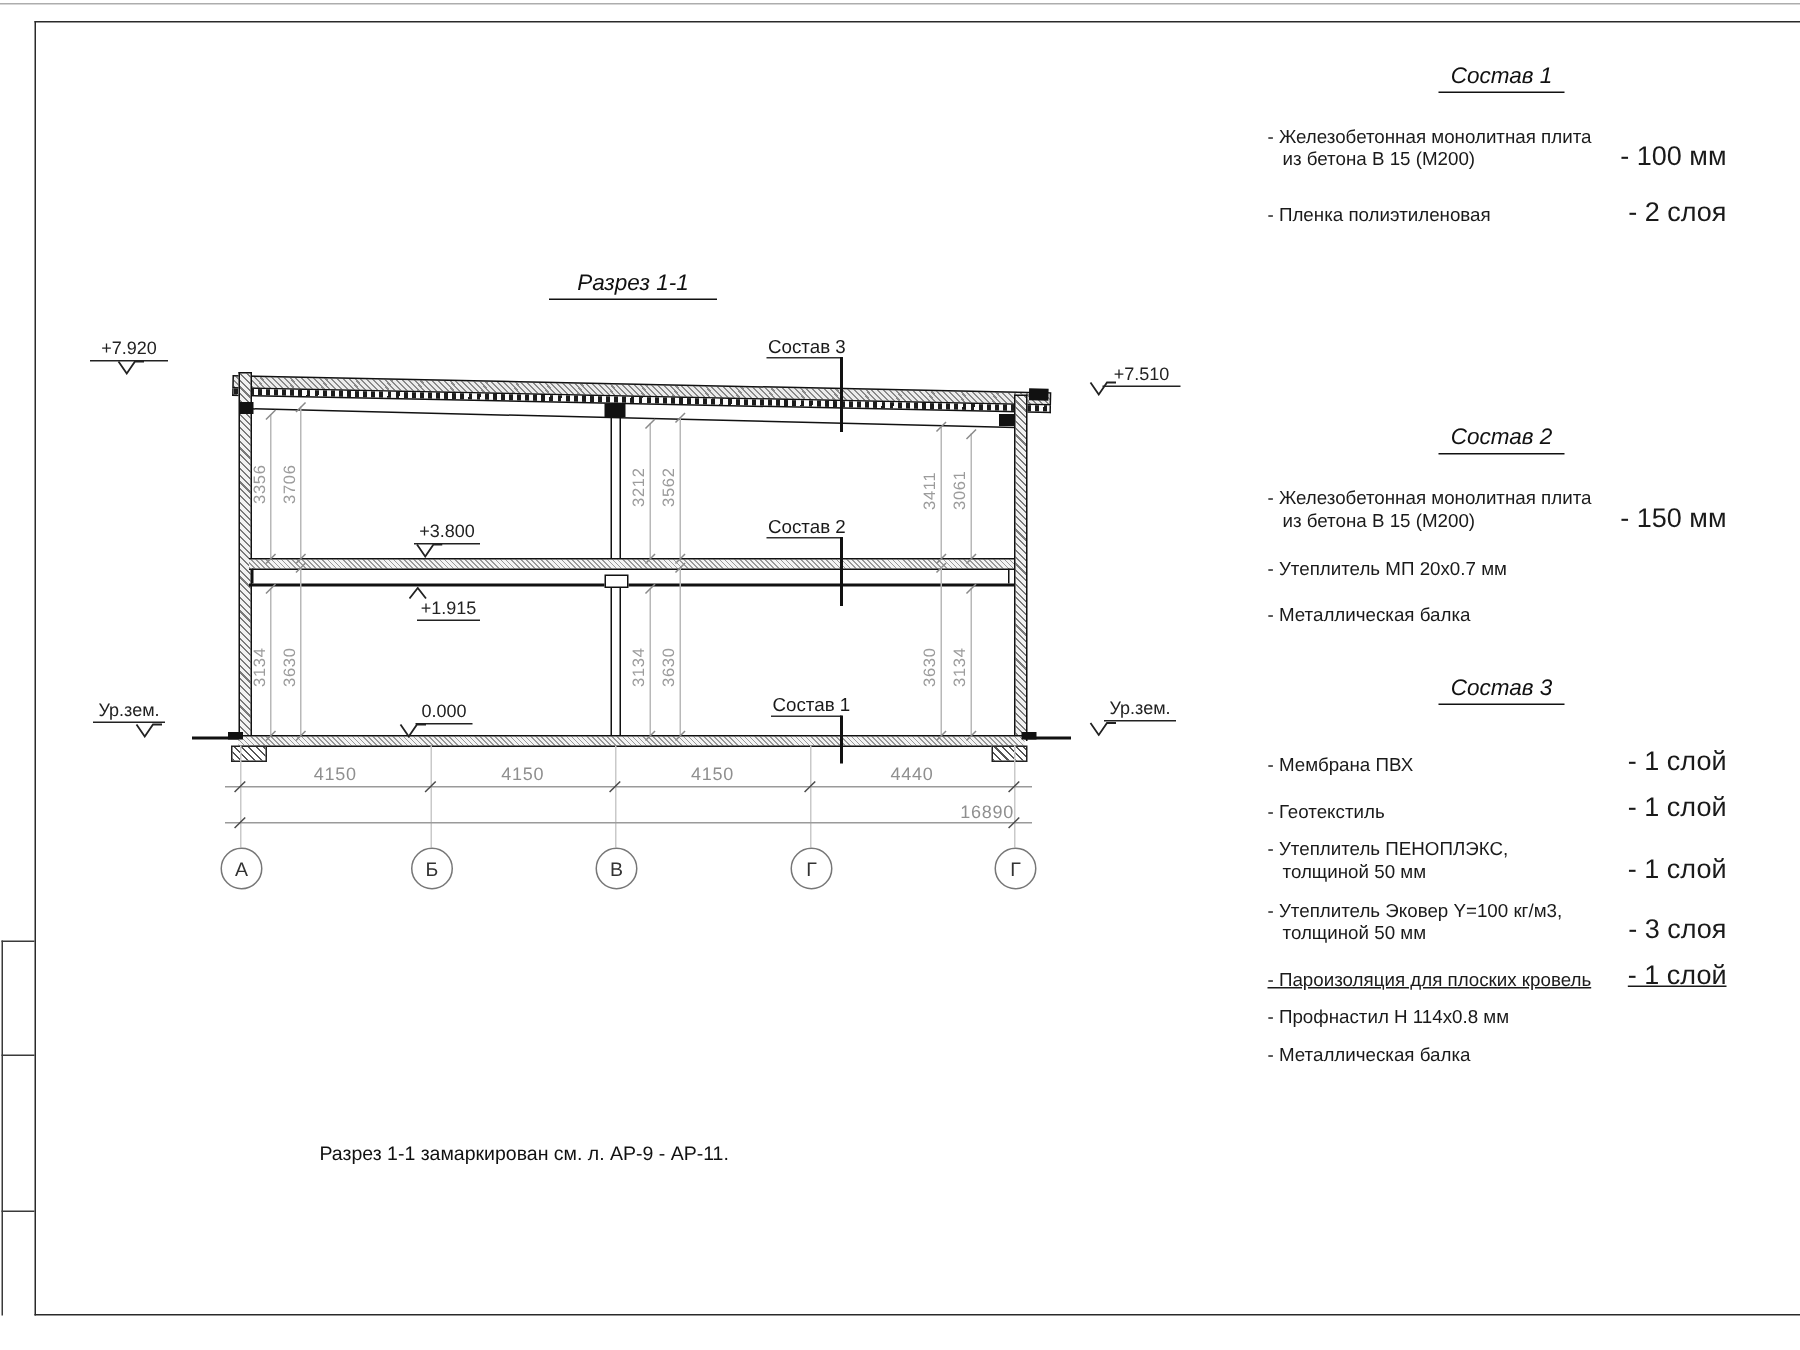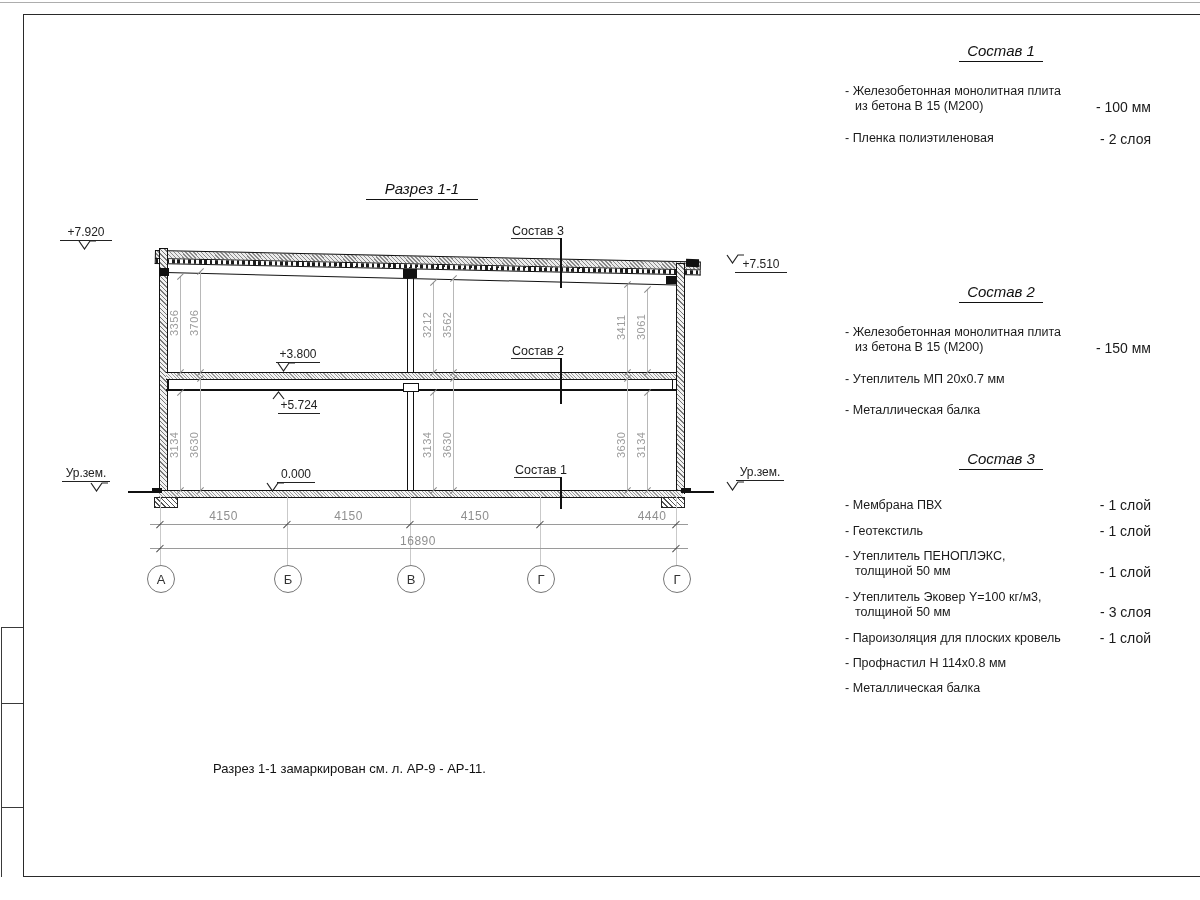--- a/index.html
+++ b/index.html
@@ -60,21 +60,21 @@
   .legend-section { position:absolute; left:0; width:312px; }
   .legend-title {
     font-size:15px; font-style:italic; color:#111; text-align:center;
     width:84px; margin:0 auto; border-bottom:1px solid #111; padding-bottom:2px;
   }
   .legend-item { display:flex; justify-content:space-between; align-items:flex-end; padding-right:6px; }
   .item-text {
     font-size:12.5px; line-height:1.22; white-space:pre-line;
     padding-left:10px; text-indent:-10px; max-width:250px;
   }
-  .item-value { font-size:14px; white-space:nowrap; }
+  .item-value { font-size:18px; white-space:nowrap; }
   .note { left:213px; top:761px; font-size:13px; color:#111; }
 </style>
 </head>
 <body>
 
 <div class="page">
 
   <div class="abs top-edge"></div>
   <div class="abs frame-top"></div>
   <div class="abs frame-left"></div>
@@ -116,21 +116,21 @@
   <div class="abs blackbox" style="left:152px; top:488px; width:10px; height:5px;"></div>
   <div class="abs blackbox" style="left:681px; top:488px; width:10px; height:5px;"></div>
   <div class="abs hatch-found" style="left:154px; top:497px; width:22px; height:9px; border:1px solid #222;"></div>
   <div class="abs hatch-found" style="left:661px; top:497px; width:22px; height:9px; border:1px solid #222;"></div>
 
   <div class="abs elev-text" style="left:60px; top:225px; width:52px;">+7.920</div>
   <svg class="abs" style="left:78px; top:240px;" width="18" height="10">
       <path d="M1 1 L6.5 9 L12 1 H18" fill="none" stroke="#222" stroke-width="1.2"></path>
     </svg>
 
-  <div class="abs elev-text" style="left:735px; top:257px; width:52px;">+7.510</div>
+  <div class="abs elev-text" style="left:735px; top:242px; width:52px;">+7.510</div>
   <svg class="abs" style="left:726px; top:254px;" width="18" height="10">
       <path d="M1 1 L6.5 9 L12 1 H18" fill="none" stroke="#222" stroke-width="1.2"></path>
     </svg>
 
   <div class="abs elev-text" style="left:62px; top:466px; width:48px;">Ур.зем.</div>
   <svg class="abs" style="left:90px; top:482px;" width="18" height="10">
       <path d="M1 1 L6.5 9 L12 1 H18" fill="none" stroke="#222" stroke-width="1.2"></path>
     </svg>
 
   <div class="abs elev-text" style="left:736px; top:465px; width:48px;">Ур.зем.</div>
@@ -144,21 +144,21 @@
     </svg>
 
   <div class="abs elev-text" style="left:276px; top:347px; width:44px;">+3.800</div>
   <svg class="abs" style="left:277px; top:362px;" width="18" height="10">
       <path d="M1 1 L6.5 9 L12 1 H18" fill="none" stroke="#222" stroke-width="1.2"></path>
     </svg>
 
   <svg class="abs" style="left:272px; top:391px;" width="14" height="9">
       <path d="M1 8 L6.5 1 L12 8" fill="none" stroke="#222" stroke-width="1.2"></path>
     </svg>
-  <div class="abs elev-text" style="left:278px; top:398px; width:42px;">+5.724</div>
+  <div class="abs elev-text" style="left:278px; top:398px; width:42px;">+1.915</div>
 
   <div class="abs ref-label" style="left:512px; top:224px;">Состав 3</div>
   <div class="abs leader-h" style="left:511px; top:238px; width:50px;"></div>
   <div class="abs leader-v" style="left:559.5px; top:238px; height:50px;"></div>
 
   <div class="abs ref-label" style="left:512px; top:344px;">Состав 2</div>
   <div class="abs leader-h" style="left:511px; top:358px; width:50px;"></div>
   <div class="abs leader-v" style="left:559.5px; top:358px; height:46px;"></div>
 
   <div class="abs ref-label" style="left:515px; top:463px;">Состав 1</div>
@@ -233,26 +233,26 @@
 
   <div class="abs hdim-line" style="left:150px; top:524px; width:538px;"></div>
   <div class="abs tick" style="left:155px; top:523.5px;"></div>
   <div class="abs tick" style="left:282px; top:523.5px;"></div>
   <div class="abs tick" style="left:405px; top:523.5px;"></div>
   <div class="abs tick" style="left:535px; top:523.5px;"></div>
   <div class="abs tick" style="left:671px; top:523.5px;"></div>
   <div class="abs hdim-label" style="left:160px; top:509px; width:127px;">4150</div>
   <div class="abs hdim-label" style="left:287px; top:509px; width:123px;">4150</div>
   <div class="abs hdim-label" style="left:410px; top:509px; width:130px;">4150</div>
-  <div class="abs hdim-label" style="left:540px; top:509px; width:136px;margin-left:44px;">4440</div>
+  <div class="abs hdim-label" style="left:540px; top:509px; width:136px;">4440</div>
 
   <div class="abs hdim-line" style="left:150px; top:548px; width:538px;"></div>
   <div class="abs tick" style="left:155px; top:547.5px;"></div>
   <div class="abs tick" style="left:671px; top:547.5px;"></div>
-  <div class="abs hdim-label" style="left:160px; top:534px; width:516px;">16890</div>
+  <div class="abs hdim-label" style="left:160px; top:534px; width:516px;text-align:right;">16890</div>
 
   <div class="abs axis-bubble" style="left:147px; top:565px;">А</div>
   <div class="abs axis-bubble" style="left:274px; top:565px;">Б</div>
   <div class="abs axis-bubble" style="left:397px; top:565px;">В</div>
   <div class="abs axis-bubble" style="left:527px; top:565px;">Г</div>
   <div class="abs axis-bubble" style="left:663px; top:565px;">Г</div>
 
   <div class="abs note">Разрез 1-1 замаркирован см. л. АР-9 - АР-11.</div>
 
   <div class="abs legend">
@@ -303,21 +303,21 @@
       <div class="legend-item" style="margin-bottom:10px;">
         <span class="item-text">- Утеплитель ПЕНОПЛЭКС,
 толщиной 50 мм</span>
         <span class="item-value">- 1 слой</span>
       </div>
       <div class="legend-item" style="margin-bottom:10px;">
         <span class="item-text">- Утеплитель Эковер Y=100 кг/м3,
 толщиной 50 мм</span>
         <span class="item-value">- 3 слоя</span>
       </div>
-      <div class="legend-item" style="margin-bottom:10px;">
+      <div class="legend-item" style="margin-bottom:10px;text-decoration:underline;">
         <span class="item-text">- Пароизоляция для плоских кровель</span>
         <span class="item-value">- 1 слой</span>
       </div>
       <div class="legend-item" style="margin-bottom:10px;">
         <span class="item-text">- Профнастил Н 114x0.8 мм</span>
         <span class="item-value"></span>
       </div>
       <div class="legend-item">
         <span class="item-text">- Металлическая балка</span>
         <span class="item-value"></span>

